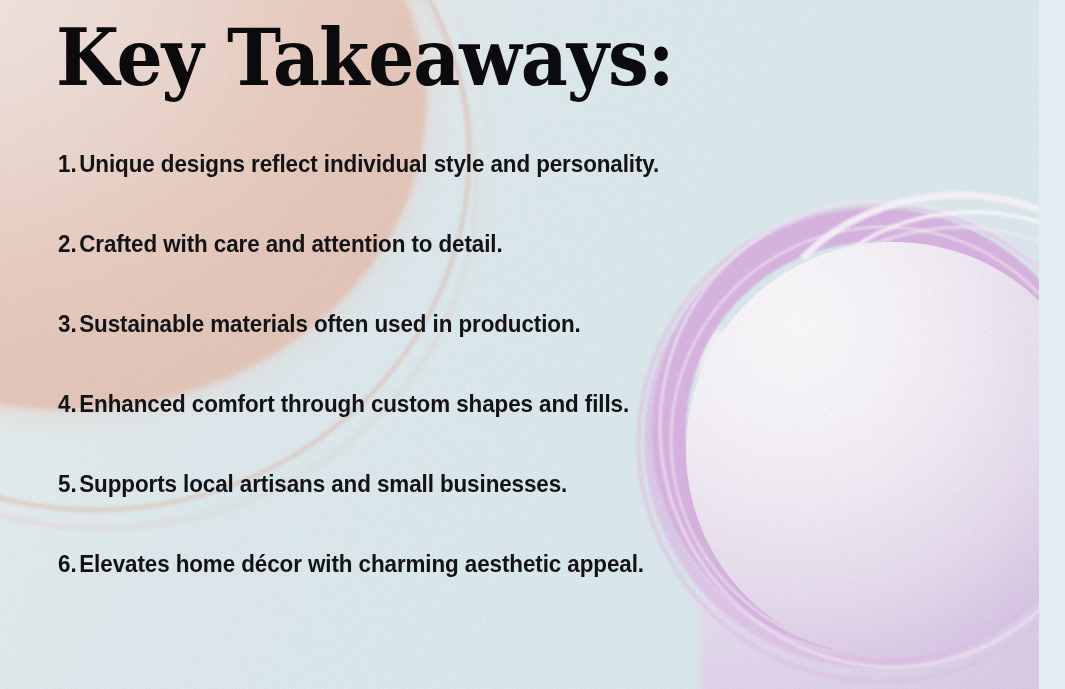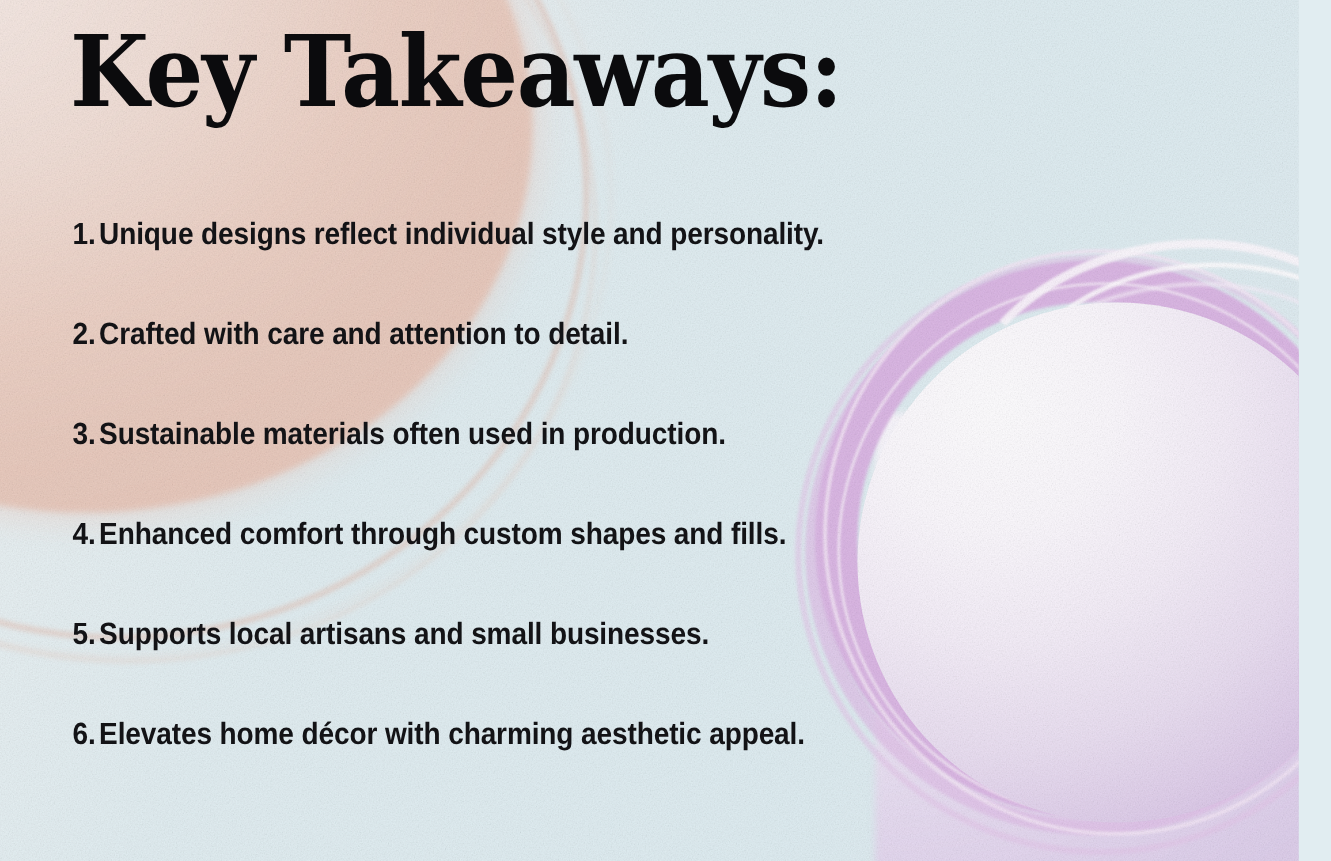--- a/index.html
+++ b/index.html
@@ -225,21 +225,20 @@
     color:#0b0b0d;
     transform:scaleX(.92);
     transform-origin:left center;
     white-space:nowrap;
   }
   .list {
     position:absolute;
     left:58px; top:152px;
     width:940px;
     list-style:none;
-    margin-top:24px;
   }
   .list-item {
     font-family:"Liberation Sans", "DejaVu Sans", sans-serif;
     font-weight:700;
     font-size:24.5px;
     line-height:1;
     letter-spacing:-.1px;
     color:#131316;
     height:80px;
     transform:scaleX(.915);

